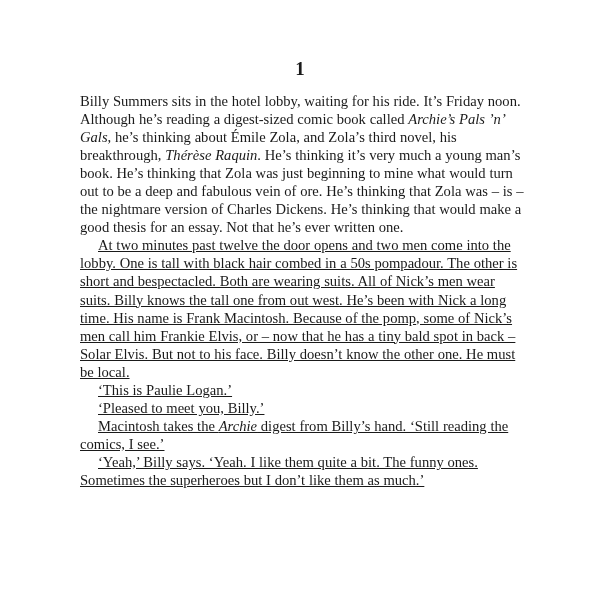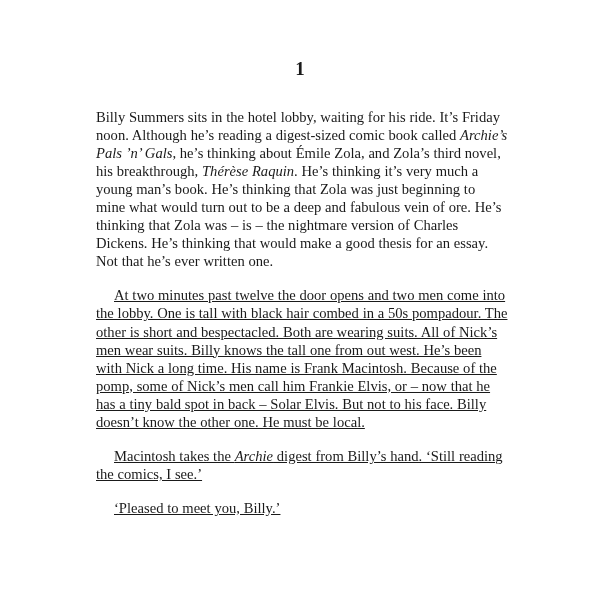--- a/index.html
+++ b/index.html
@@ -43,21 +43,21 @@
     top: 92px;
     left: 80px;
     width: 444px;
     font-size: 14.6px;
     line-height: 18.05px;
     text-align: left;
     hyphens: none;
     word-spacing: 0.1px;
   }
   .body-text p {
-    margin: 16px;
+    margin: 0;
     padding: 0;
     text-indent: 0;
   }
   .body-text p.indented {
     text-indent: 18px;
     text-decoration: underline;
   }
   em, .ital {
     font-style: italic;
   }
@@ -65,17 +65,19 @@
 </head>
 <body style="background: rgb(255, 255, 255); color: rgb(26, 26, 26);">
 
 <div class="page" style="background: rgb(255, 255, 255);">
 
   <h1 class="chapter-heading">1</h1>
 
   <div class="body-text" id="body-text">
       <p><span>Billy Summers sits in the hotel lobby, waiting for his ride. It’s Friday noon. Although he’s reading a digest-sized comic book called </span><em>Archie’s Pals ’n’ Gals</em><span>, he’s thinking about Émile Zola, and Zola’s third novel, his breakthrough, </span><em>Thérèse Raquin</em><span>. He’s thinking it’s very much a young man’s book. He’s thinking that Zola was just beginning to mine what would turn out to be a deep and fabulous vein of ore. He’s thinking that Zola was – is – the nightmare version of Charles Dickens. He’s thinking that would make a good thesis for an essay. Not that he’s ever written one.</span></p>
       <p class="indented"><span>At two minutes past twelve the door opens and two men come into the lobby. One is tall with black hair combed in a 50s pompadour. The other is short and bespectacled. Both are wearing suits. All of Nick’s men wear suits. Billy knows the tall one from out west. He’s been with Nick a long time. His name is Frank Macintosh. Because of the pomp, some of Nick’s men call him Frankie Elvis, or – now that he has a tiny bald spot in back – Solar Elvis. But not to his face. Billy doesn’t know the other one. He must be local.</span></p>
+      <p class="indented"><span>‘This is Paulie Logan.’</span></p>
+      <p class="indented"><span>‘Pleased to meet you, Billy.’</span></p>
       <p class="indented"><span>Macintosh takes the </span><em>Archie</em><span> digest from Billy’s hand. ‘Still reading the comics, I see.’</span></p>
-      <p class="indented"><span>‘Pleased to meet you, Billy.’</span></p>
+      <p class="indented"><span>‘Yeah,’ Billy says. ‘Yeah. I like them quite a bit. The funny ones. Sometimes the superheroes but I don’t like them as much.’</span></p>
     </div>
 
 </div>
 
 </body></html>

